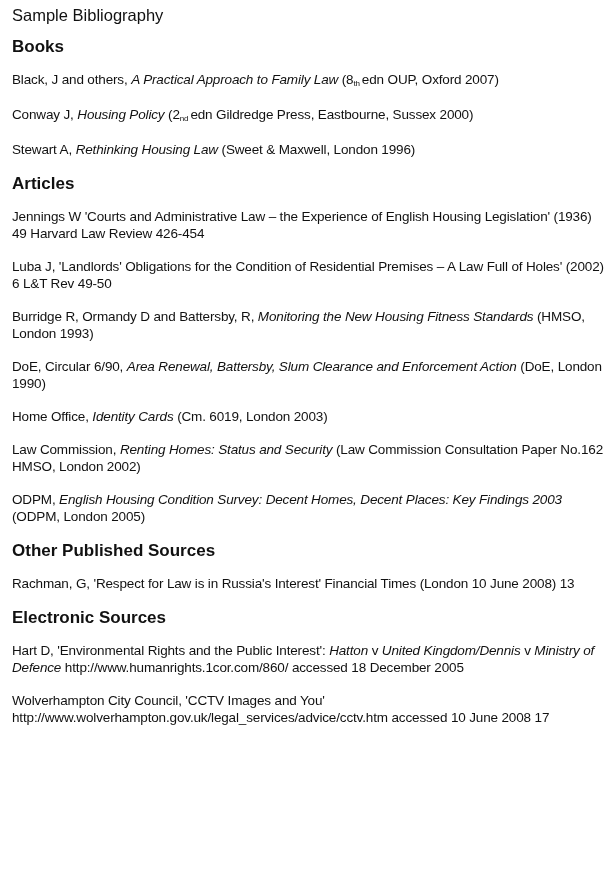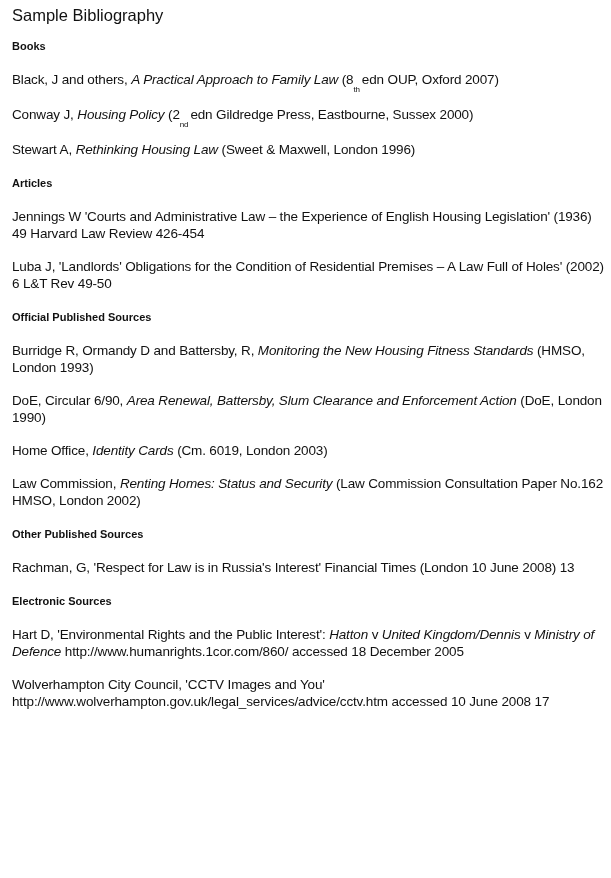--- a/index.html
+++ b/index.html
@@ -7,49 +7,49 @@
       width: 611px; height: 878px; overflow: hidden;
       font-family: "Liberation Sans", sans-serif;
       color: #111111;
     }
     .page { position: relative; padding: 4px 0 0 12px; width: 595px; }
     .title {
       font-size: 16.5px; font-weight: normal; margin: 0;
       line-height: 22px; height: 24px;
     }
     .section-heading {
-      font-size: 11px; font-weight: bold; margin: 0;
+      font-size: 17px; font-weight: bold; margin: 0;
       line-height: 17px; padding-top: 9px; padding-bottom: 8px;
     }
     .entry {
       font-size: 13.5px; line-height: 17px; margin: 0;
       padding-top: 8px; padding-bottom: 8px;
       letter-spacing: -0.15px;
     }
     .entry i { font-style: italic; }
-    .sup { font-size: 8px; vertical-align: baseline; position: relative; top: 8px; margin-right: 2px; }
+    .sup { font-size: 8px; vertical-align: baseline; position: relative; top: 2px; margin-right: 2px; }
     .first-section { padding-top: 10px; }
   </style>
 </head>
 <body>
 
 <div class="page">
   <h1 class="title">Sample Bibliography</h1>
   <div id="sections">
       <h2 class="section-heading first-section">Books</h2>
       <p class="entry"><span>Black, J and others, </span><i>A Practical Approach to Family Law</i><span> (8</span><span class="sup">th</span><span>edn OUP, Oxford 2007)</span></p>
       <p class="entry"><span>Conway J, </span><i>Housing Policy</i><span> (2</span><span class="sup">nd</span><span>edn Gildredge Press, Eastbourne, Sussex 2000)</span></p>
       <p class="entry"><span>Stewart A, </span><i>Rethinking Housing Law</i><span> (Sweet &amp; Maxwell, London 1996)</span></p>
       <h2 class="section-heading">Articles</h2>
       <p class="entry"><span>Jennings W 'Courts and Administrative Law – the Experience of English Housing Legislation' (1936) 49 Harvard Law Review 426-454</span></p>
       <p class="entry"><span>Luba J, 'Landlords' Obligations for the Condition of Residential Premises – A Law Full of Holes' (2002) 6 L&amp;T Rev 49-50</span></p>
-      <h2 class="section-heading">Official Published Sources</h2>
       <p class="entry"><span>Burridge R, Ormandy D and Battersby, R, </span><i>Monitoring the New Housing Fitness Standards</i><span> (HMSO, London 1993)</span></p>
       <p class="entry"><span>DoE, Circular 6/90, </span><i>Area Renewal, Battersby, Slum Clearance and Enforcement Action</i><span> (DoE, London 1990)</span></p>
       <p class="entry"><span>Home Office, </span><i>Identity Cards</i><span> (Cm. 6019, London 2003)</span></p>
       <p class="entry"><span>Law Commission, </span><i>Renting Homes: Status and Security</i><span> (Law Commission Consultation Paper No.162 HMSO, London 2002)</span></p>
+      <p class="entry"><span>ODPM, </span><i>English Housing Condition Survey: Decent Homes, Decent Places: Key Findings 2003</i><span> (ODPM, London 2005)</span></p>
       <h2 class="section-heading">Other Published Sources</h2>
       <p class="entry"><span>Rachman, G, 'Respect for Law is in Russia's Interest' Financial Times (London 10 June 2008) 13</span></p>
       <h2 class="section-heading">Electronic Sources</h2>
       <p class="entry"><span>Hart D, 'Environmental Rights and the Public Interest': </span><i>Hatton</i><span> v </span><i>United Kingdom/Dennis</i><span> v </span><i>Ministry of Defence</i><span> http://www.humanrights.1cor.com/860/ accessed 18 December 2005</span></p>
       <p class="entry"><span>Wolverhampton City Council, 'CCTV Images and You' http://www.wolverhampton.gov.uk/legal_services/advice/cctv.htm accessed 10 June 2008 17</span></p>
     </div>
 </div>
 
 </body></html>

